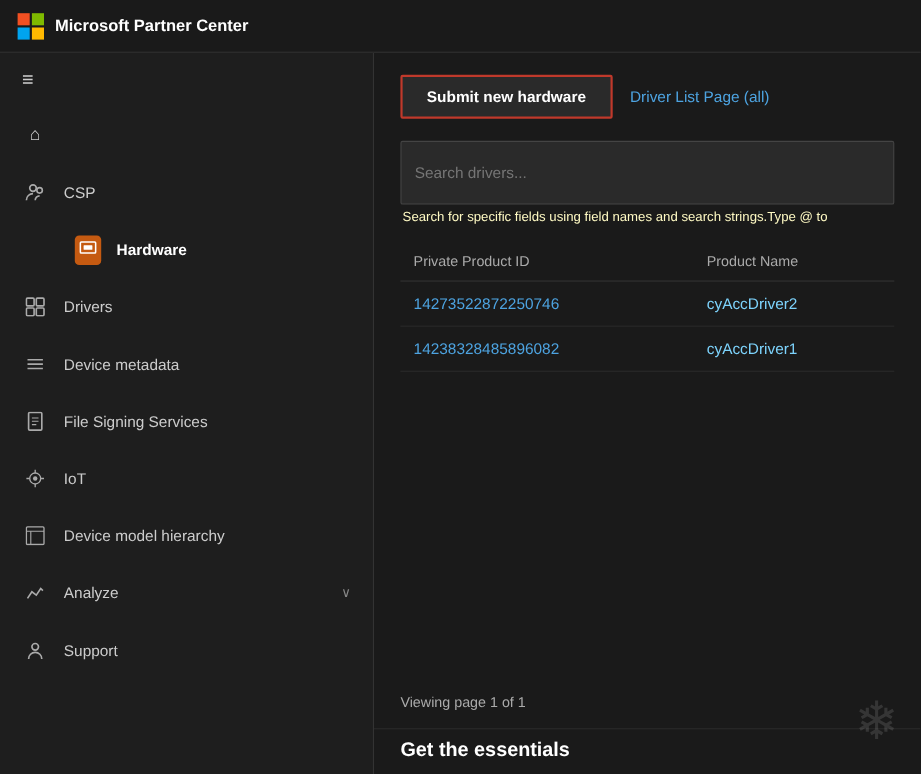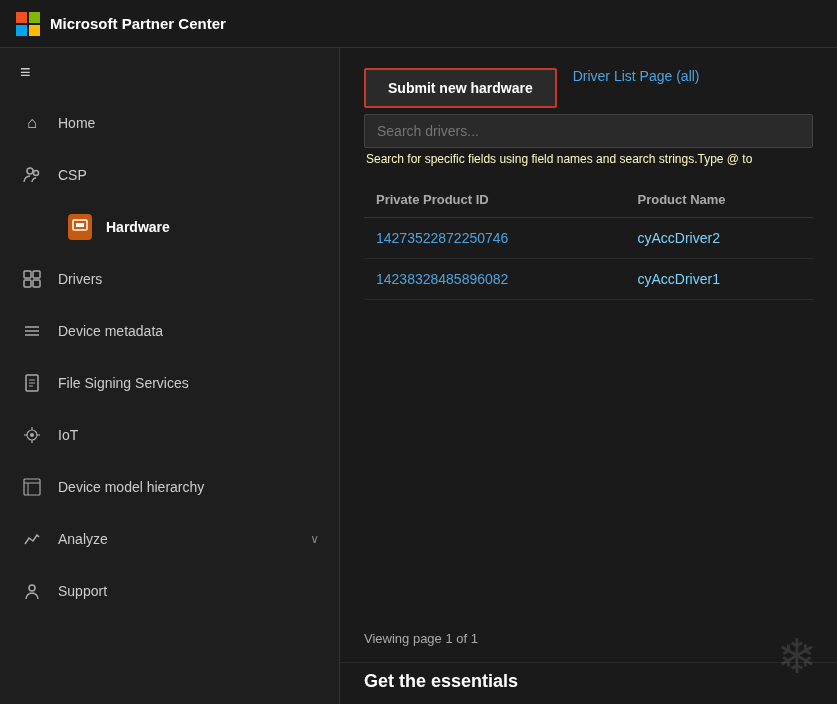--- a/index.html
+++ b/index.html
@@ -100,23 +100,23 @@
     .content {
       flex: 1;
       background: #1a1a1a;
       display: flex;
       flex-direction: column;
       overflow: hidden;
     }
 
     
     .action-bar {
-      padding: 20px 24px 6px;
-      display: flex;
-      align-items: flex-start;
+      padding: 20px 24px 20px;
+      display: flex;
+      align-items: center;
       gap: 16px;
       flex-shrink: 0;
     }
     .btn-submit {
       background: #2a2a2a;
       color: #fff;
       border: 2px solid #c0392b;
       padding: 10px 22px;
       font-size: 14px;
       font-weight: 600;
@@ -135,21 +135,21 @@
     
     .search-section {
       padding: 0 24px 8px;
       flex-shrink: 0;
     }
     .search-input {
       width: 100%;
       background: #2a2a2a;
       border: 1px solid #444;
       color: #ccc;
-      padding: 8px 12px;
+      padding: 20px 12px;
       font-size: 14px;
       outline: none;
       border-radius: 2px;
     }
     .search-hint {
       font-size: 12px;
       color: #fef9c3;
       margin-top: 4px;
       padding: 0 2px;
     }
@@ -163,21 +163,21 @@
     .driver-table {
       width: 100%;
       border-collapse: collapse;
       margin-top: 8px;
     }
     .driver-table th {
       text-align: left;
       padding: 10px 12px;
       font-size: 13px;
       color: #aaa;
-      font-weight: 700;
+      font-weight: 400;
       border-bottom: 1px solid #333;
     }
     .driver-table td {
       padding: 12px 12px;
       font-size: 14px;
       border-bottom: 1px solid #2a2a2a;
     }
     .driver-table td.product-id {
       color: #4da3e0;
       cursor: pointer;
@@ -232,21 +232,20 @@
   </div>
 </div>
 
 <div class="main-layout">
 
   <nav class="sidebar">
     <div class="sidebar-hamburger">≡</div>
 
     <div class="sidebar-item">
       <div class="sidebar-icon">⌂</div>
-      <span class="sidebar-item-label">Home</span>
     </div>
 
     <div class="sidebar-item">
       <div class="sidebar-icon">
         <svg width="20" height="20" viewBox="0 0 20 20" fill="none">
           <circle cx="8" cy="6" r="3" stroke="#aaa" stroke-width="1.5"></circle>
           <path d="M2 17c0-3.3 2.7-6 6-6" stroke="#aaa" stroke-width="1.5"></path>
           <circle cx="14" cy="8" r="2.5" stroke="#aaa" stroke-width="1.5"></circle>
           <path d="M10 17c0-2.2 1.8-4 4-4" stroke="#aaa" stroke-width="1.5"></path>
         </svg>

